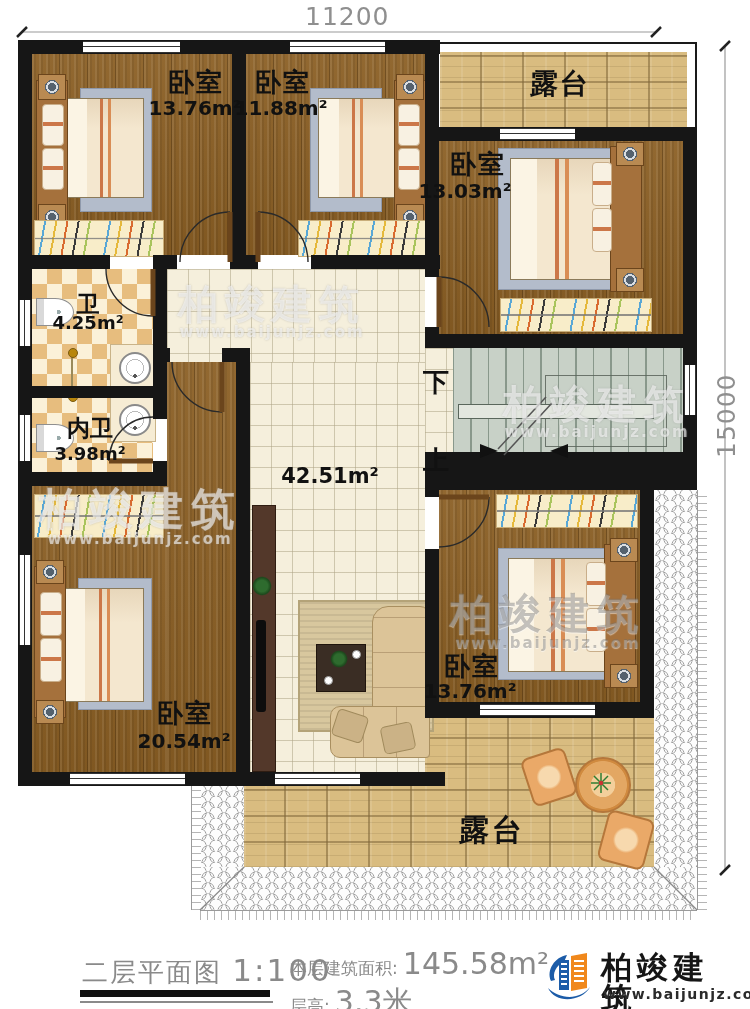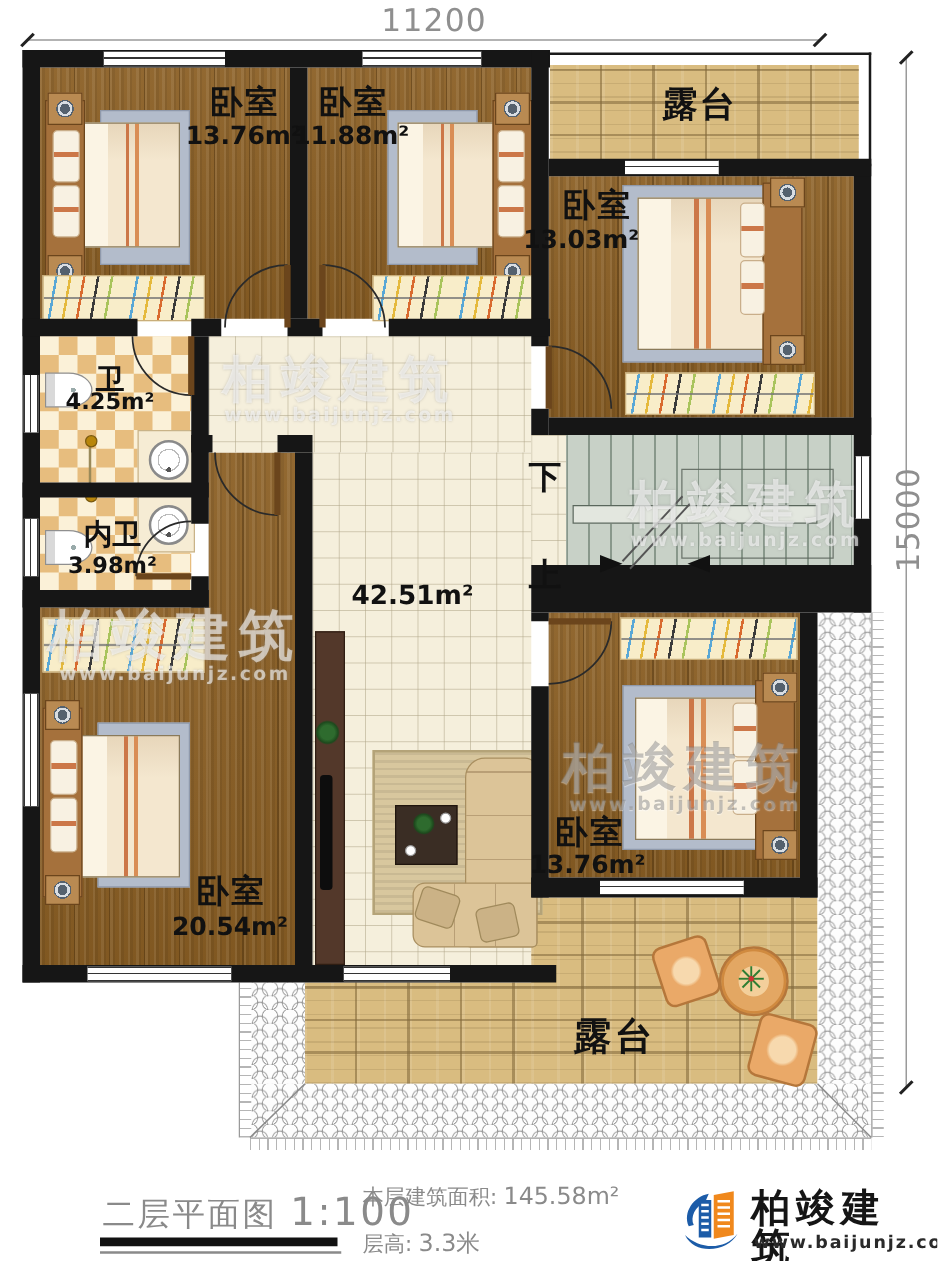--- a/index.html
+++ b/index.html
@@ -89,21 +89,21 @@
   .wm-white{color:rgba(255,255,255,0.58);text-shadow:0 0 2px rgba(140,140,140,0.45);}
   .wm-gray{color:rgba(100,100,100,0.38);text-shadow:0 1px 1px rgba(255,255,255,0.5);}
   svg.overlay{position:absolute;left:0;top:0;z-index:12;}
   
   .foot-title{color:#8a8a8a;font-size:26px;letter-spacing:2px;}
   .foot-scale{font-size:31px;}
   .foot-bar1{background:#111;}
   .foot-bar2{background:#8a8a8a;}
   .foot-line{color:#8a8a8a;white-space:nowrap;}
   .foot-line .flabel{font-size:17px;}
-  .foot-line .fvalue{font-size:19px;margin-top:16px;}
+  .foot-line .fvalue{font-size:30px;margin-top:16px;}
   .brand-name{color:#151515;font-size:31px;font-weight:bold;letter-spacing:5px;line-height:1;}
   .brand-url{color:#2a2a2a;font-size:14px;font-weight:bold;letter-spacing:1.5px;}
 </style>
 </head>
 <body>
 
 <div id="plan">
 
   <div class="abs wood" style="left:32px;top:54px;width:200px;height:201px;"></div>
   <div class="abs wood" style="left:246px;top:54px;width:179px;height:201px;"></div>

